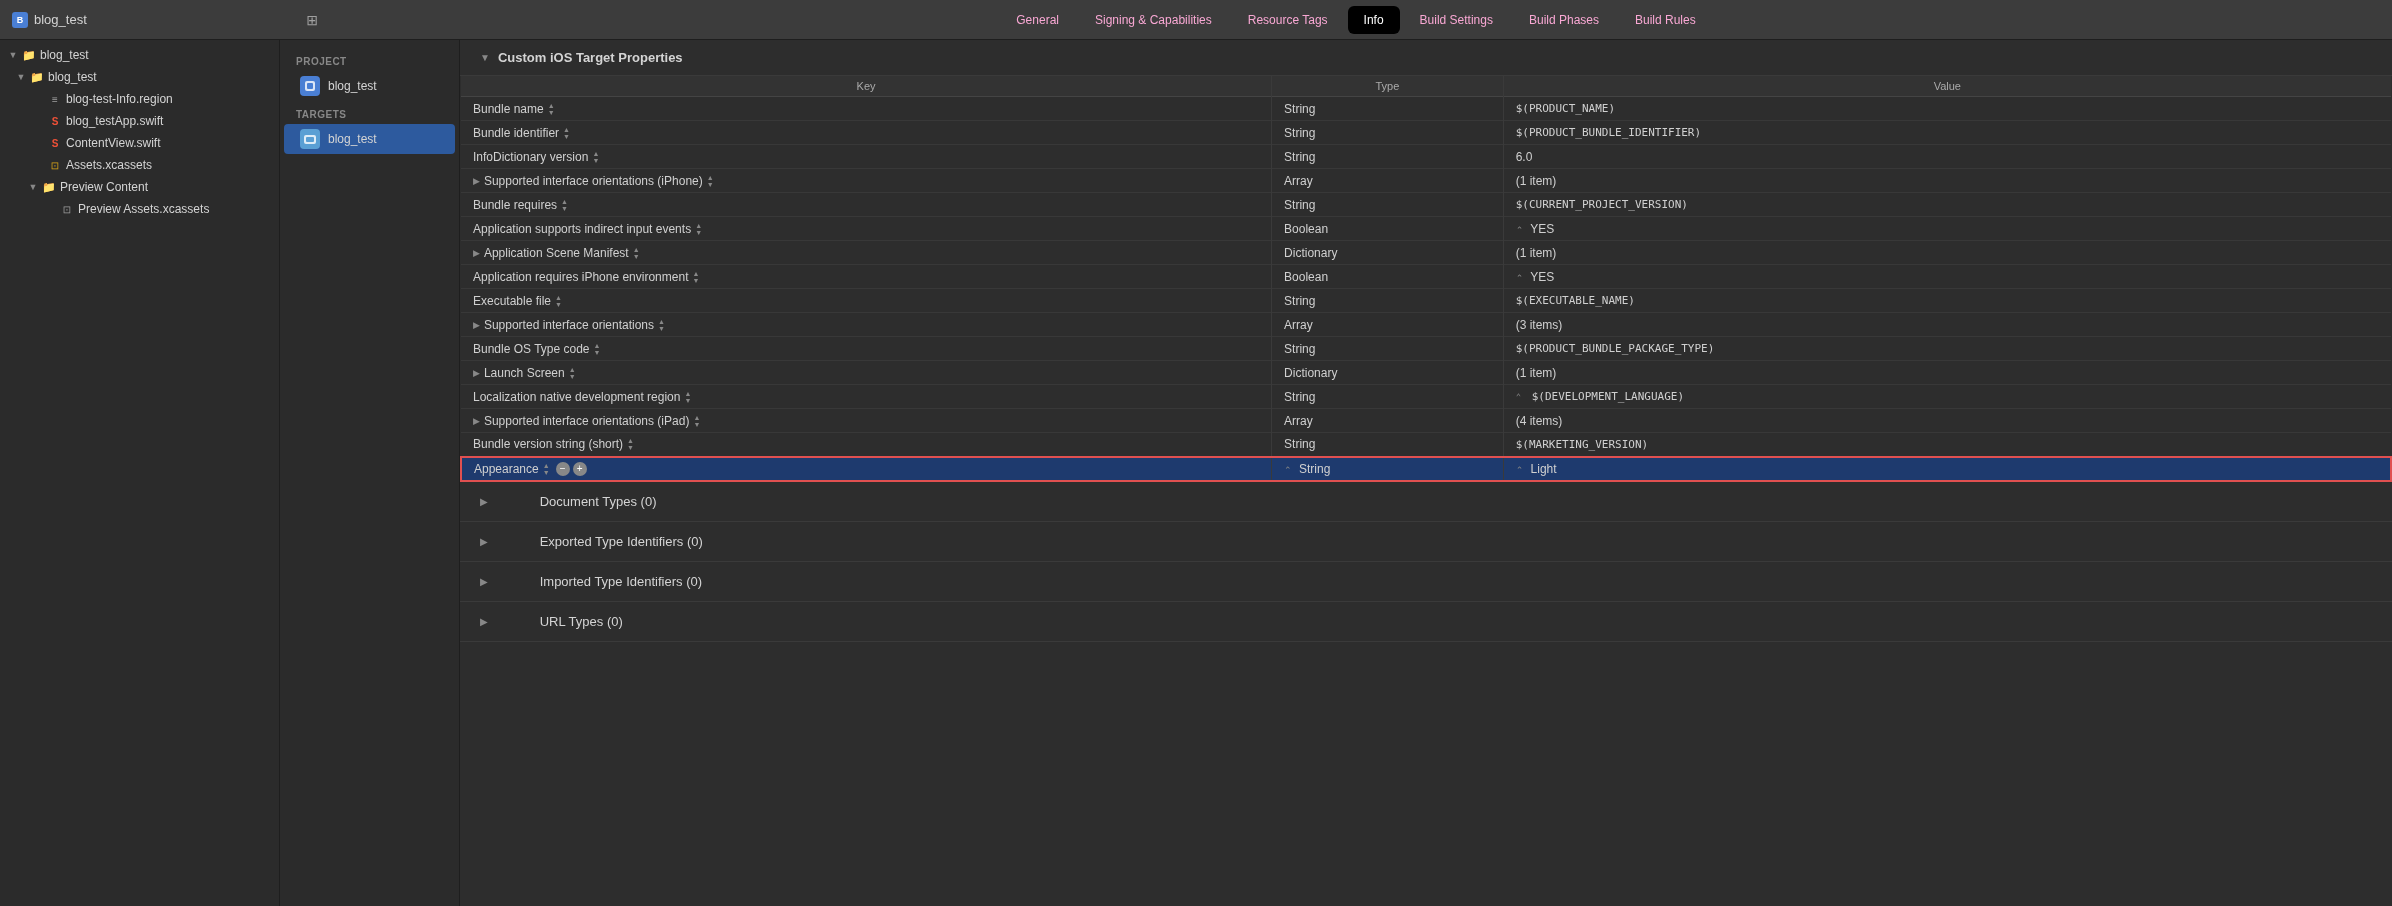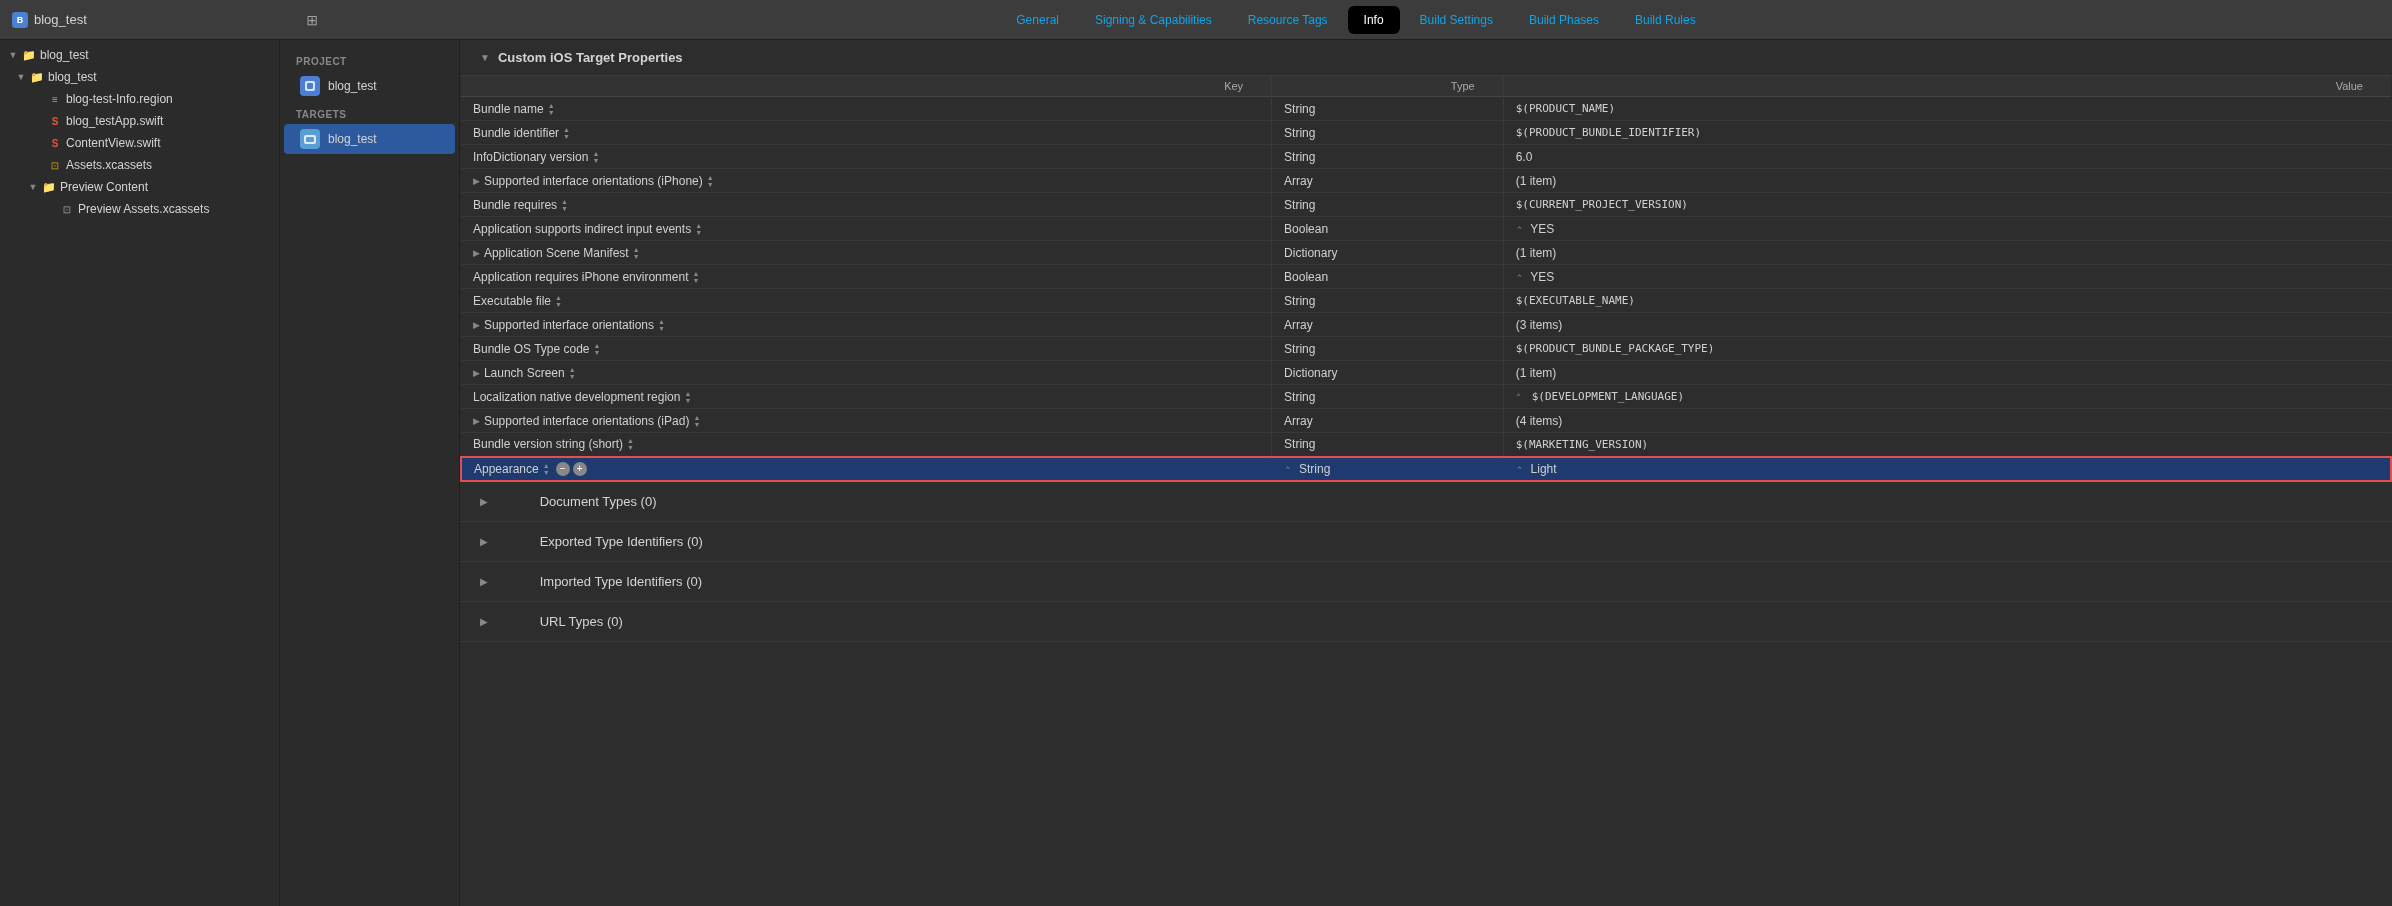--- a/index.html
+++ b/index.html
@@ -49,21 +49,21 @@
       display: flex;
       align-items: center;
       justify-content: center;
       gap: 4px;
     }
     .tab-btn {
       padding: 4px 16px;
       border-radius: 6px;
       border: none;
       background: transparent;
-      color: #0ea5e9;
+      color: #f9a8d4;
       font-size: 12px;
       cursor: pointer;
       height: 28px;
     }
     .tab-btn.active {
       background: #000000;
       color: white;
     }
     .sidebar-toggle {
       width: 24px; height: 24px;
@@ -185,21 +185,21 @@
       width: 100%;
       border-collapse: collapse;
       font-size: 12px;
     }
     .props-table thead tr {
       background: #333;
       border-bottom: 1px solid #444;
     }
     .props-table thead th {
       padding: 4px 28px;
-      text-align: right;
+      text-align: center;
       font-weight: 500;
       color: #aaa;
       font-size: 11px;
       border-right: 1px solid #3a3a3a;
     }
     .props-table th:last-child { border-right: none; }
     .props-table tbody tr {
       border-bottom: 1px solid #383838;
       height: 24px;
     }

